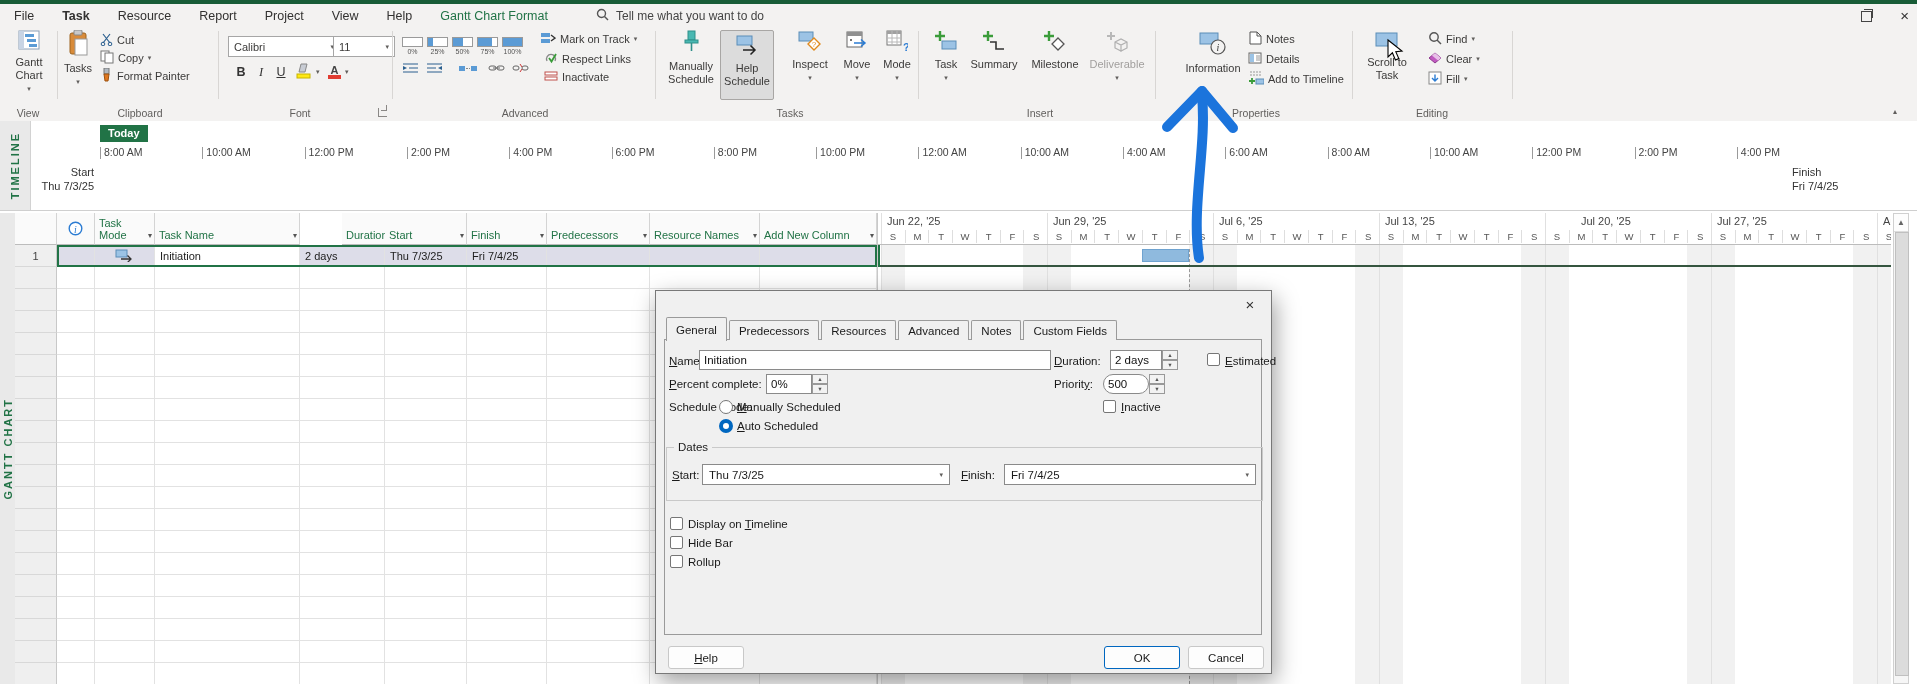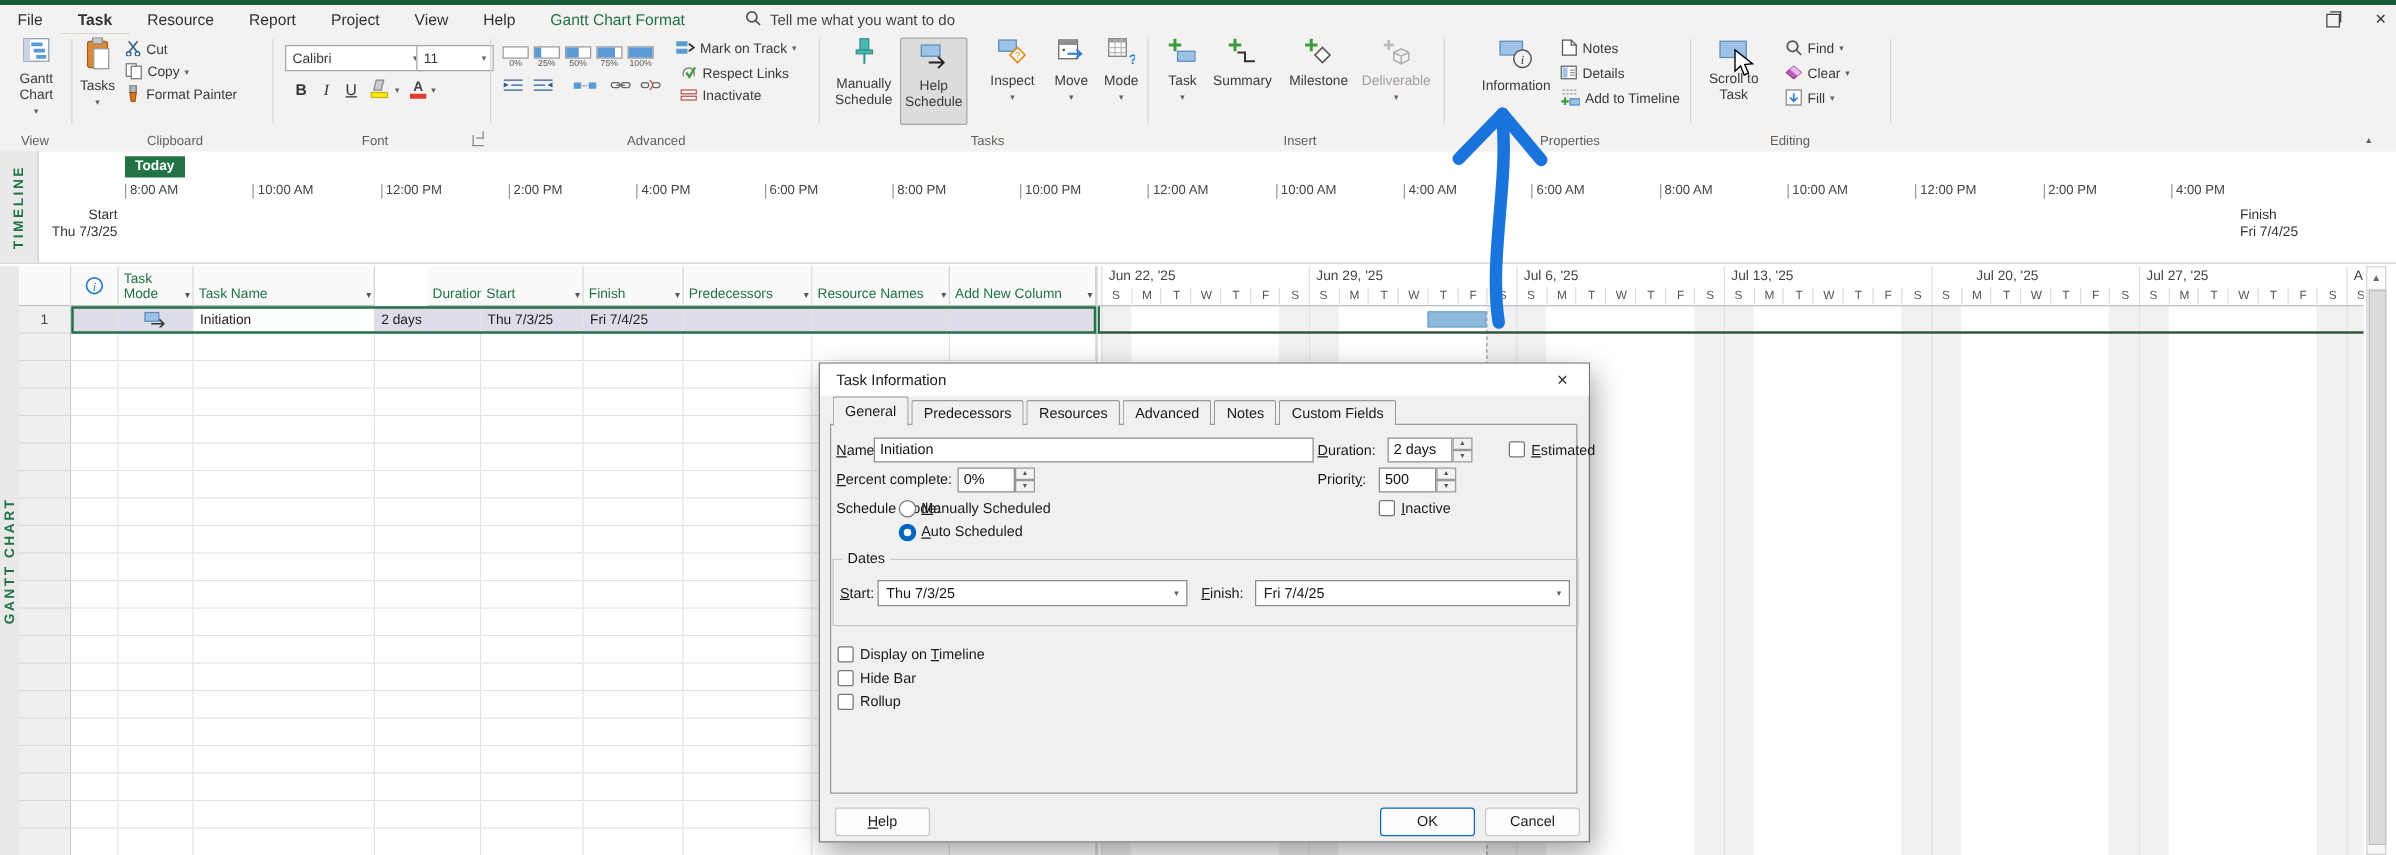--- a/index.html
+++ b/index.html
@@ -832,23 +832,20 @@
     <div id="gsliver"></div>
   </div>
 
   <div id="vscroll">
     <div id="vup">▲</div>
     <div id="vthumb"></div>
   </div>
 </div>
 
 <div class="abs" id="dlg">
-  <div id="dlg-title">
-    <span>Task Information</span>
-  </div>
   <div id="dlg-x">×</div>
   <div id="dlg-tabs">
       <div class="dtab active">General</div>
       <div class="dtab">Predecessors</div>
       <div class="dtab">Resources</div>
       <div class="dtab">Advanced</div>
       <div class="dtab">Notes</div>
       <div class="dtab">Custom Fields</div>
     </div>
   <div id="dlg-panel"></div>
@@ -864,21 +861,21 @@
   <div class="cb" style="left:551px;top:62px;"></div>
   <div class="dlabel" style="left:569px;top:64px;"><u>E</u>stimated</div>
 
   <div class="dlabel" style="left:13px;top:87px;"><u>P</u>ercent complete:</div>
   <input class="dinput" style="left: 110px; top: 83px; width: 46px; height: 20px;" value="0%">
   <div class="spin" style="left:156px;top:83px;">
       <span>▲</span>
       <span>▼</span>
     </div>
   <div class="dlabel" style="left:398px;top:87px;">Priorit<u>y</u>:</div>
-  <input class="dinput" style="left: 447px; top: 83px; width: 46px; height: 20px;" value="500">
+  <input class="dinput" style="left: 447px; top: 83px; width: 46px; height: 20px; border-radius: 10px;" value="500">
   <div class="spin" style="left:493px;top:83px;">
       <span>▲</span>
       <span>▼</span>
     </div>
 
   <div class="dlabel" style="left:13px;top:110px;">Schedule Mode:</div>
   <div class="radio" style="left:63px;top:109px;"></div>
   <div class="dlabel" style="left:81px;top:110px;"><u>M</u>anually Scheduled</div>
   <div class="radio on" style="left:63px;top:128px;"></div>
   <div class="dlabel" style="left:81px;top:129px;"><u>A</u>uto Scheduled</div>

